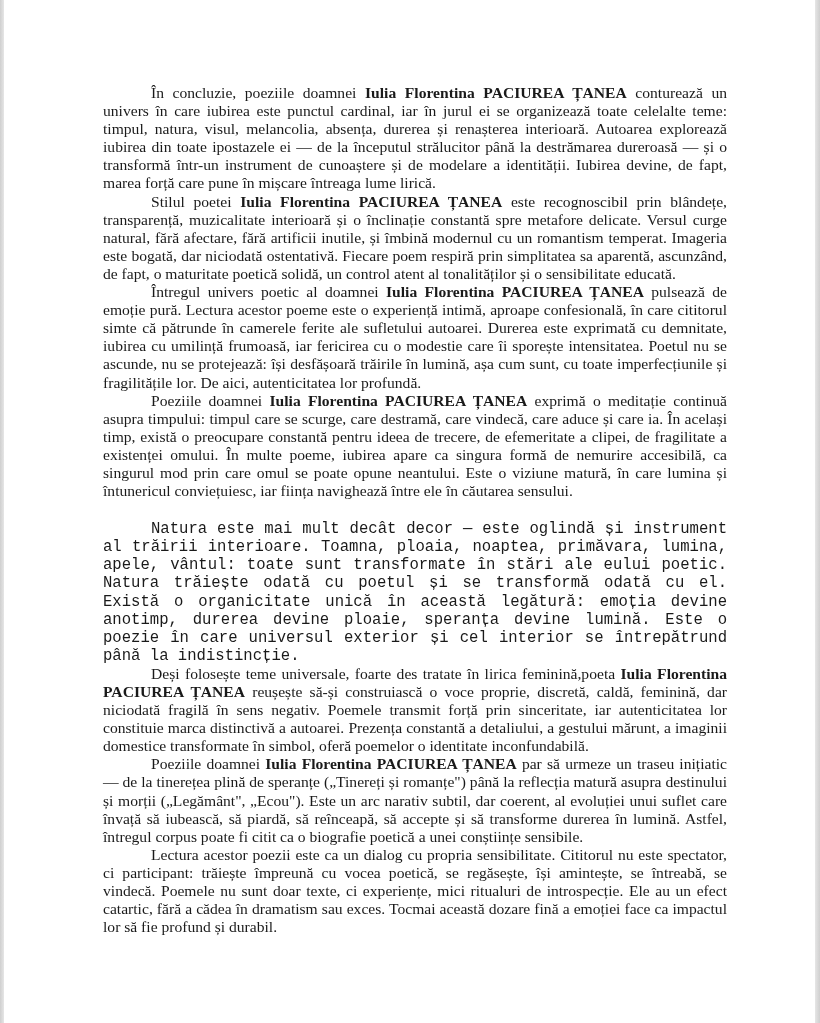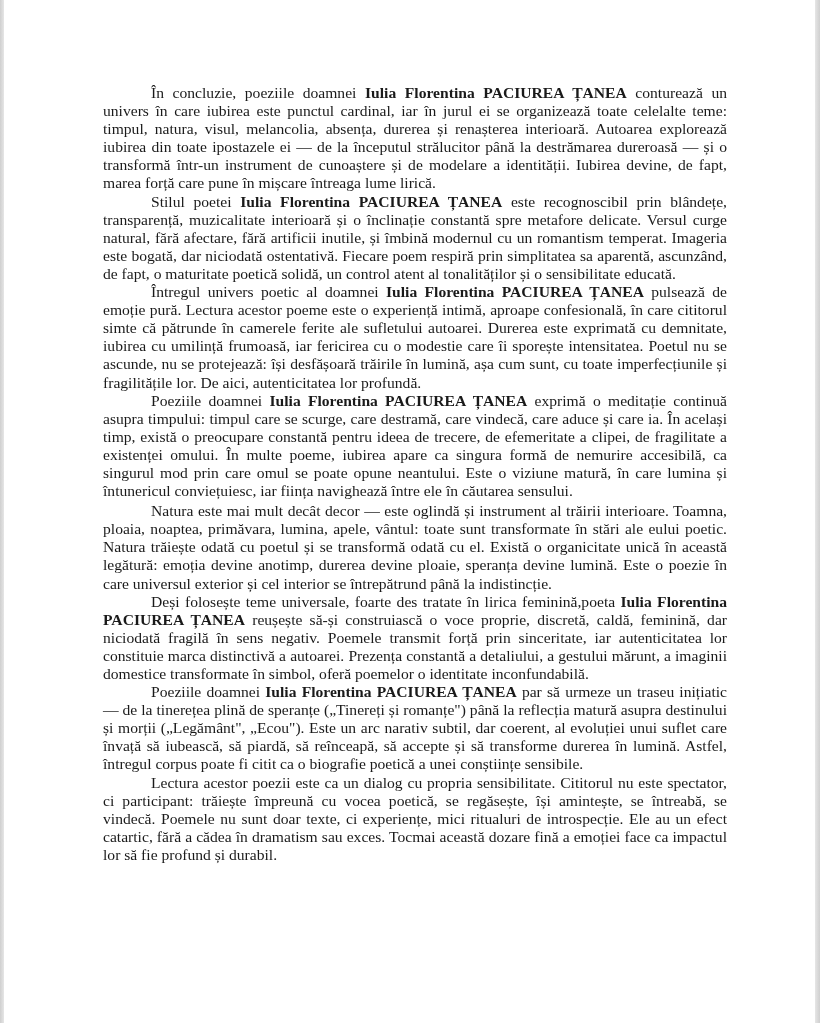--- a/index.html
+++ b/index.html
@@ -41,21 +41,22 @@
       font-size: 15.6px;
       line-height: 18.1px;
       color: #1a1a1a;
       text-align: justify;
     }
     .para {
       margin: 0;
       text-indent: 48px;
     }
     .para.gap-before {
-      margin-top: 2px;
+      margin-top: 20px;
+      font-family: Liberation Mono, monospace;
     }
     .name {
       font-weight: bold;
     }
   </style>
 </head>
 <body>
 
 <div class="edge-left"></div>
 <div class="edge-right"></div>

